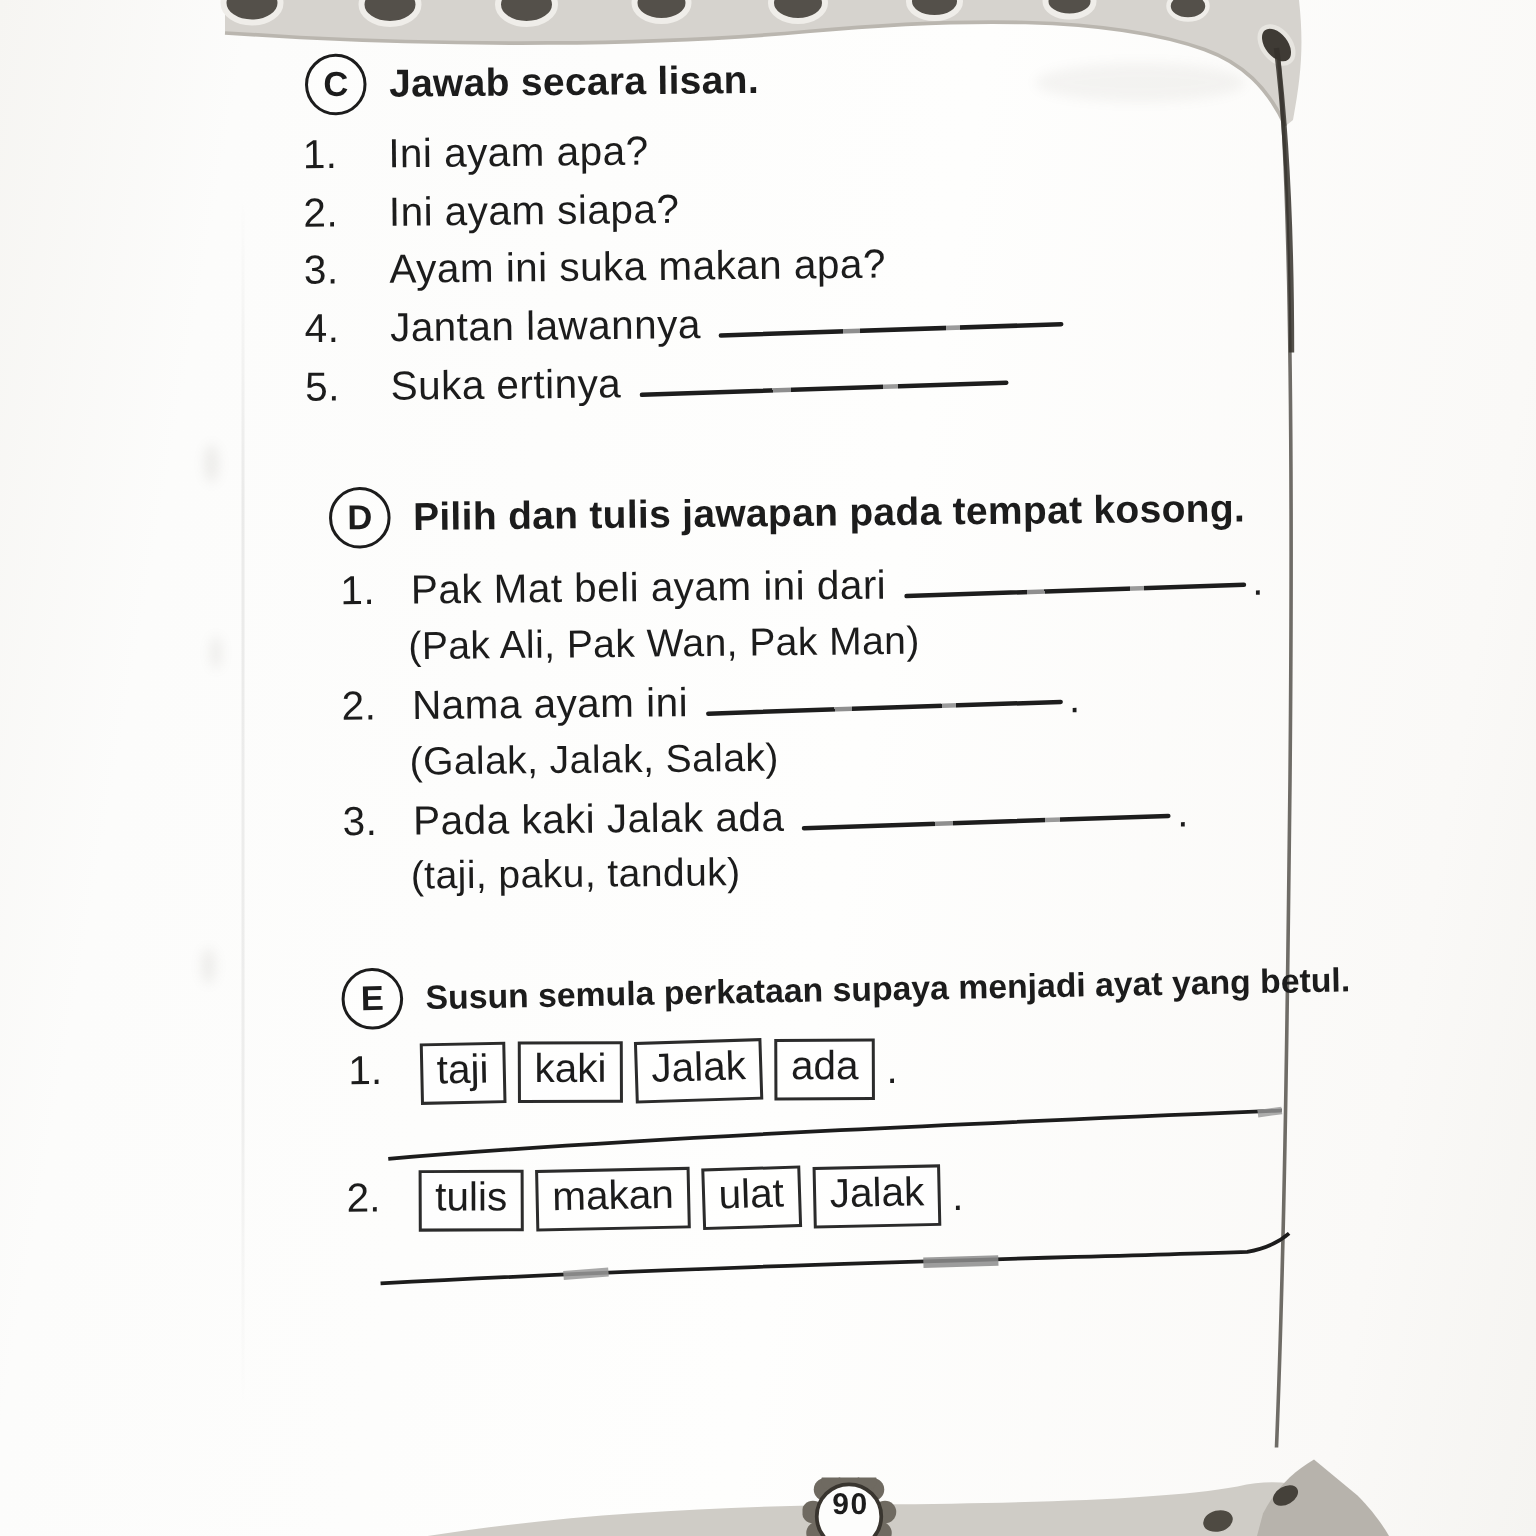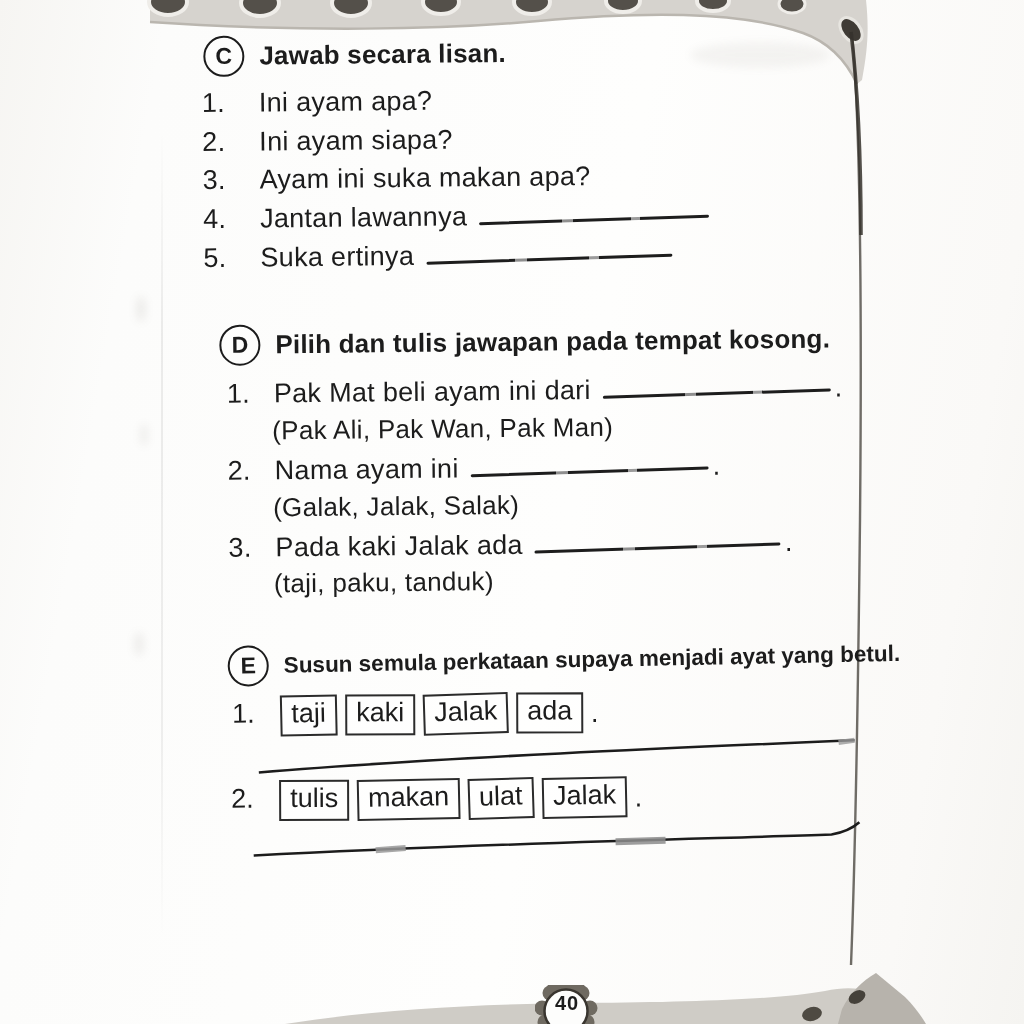--- a/index.html
+++ b/index.html
@@ -189,16 +189,16 @@
         <circle cx="55" cy="23" r="7.5"></circle>
         <circle cx="52" cy="37" r="7.5"></circle>
         <circle cx="10" cy="37" r="7.5"></circle>
         <circle cx="7" cy="23" r="7.5"></circle>
         <circle cx="15" cy="8" r="7.5"></circle>
         <circle cx="43" cy="2" r="6.5"></circle>
         <circle cx="19" cy="2" r="6.5"></circle>
       </g>
       <circle cx="31" cy="26" r="21.5" fill="#fdfdfc" stroke="#39352f" stroke-width="2.5"></circle>
     </svg>
-    <span class="badge-num">40</span>
+    <span class="badge-num">90</span>
   </div>
 
 </div>
 
 </body></html>

